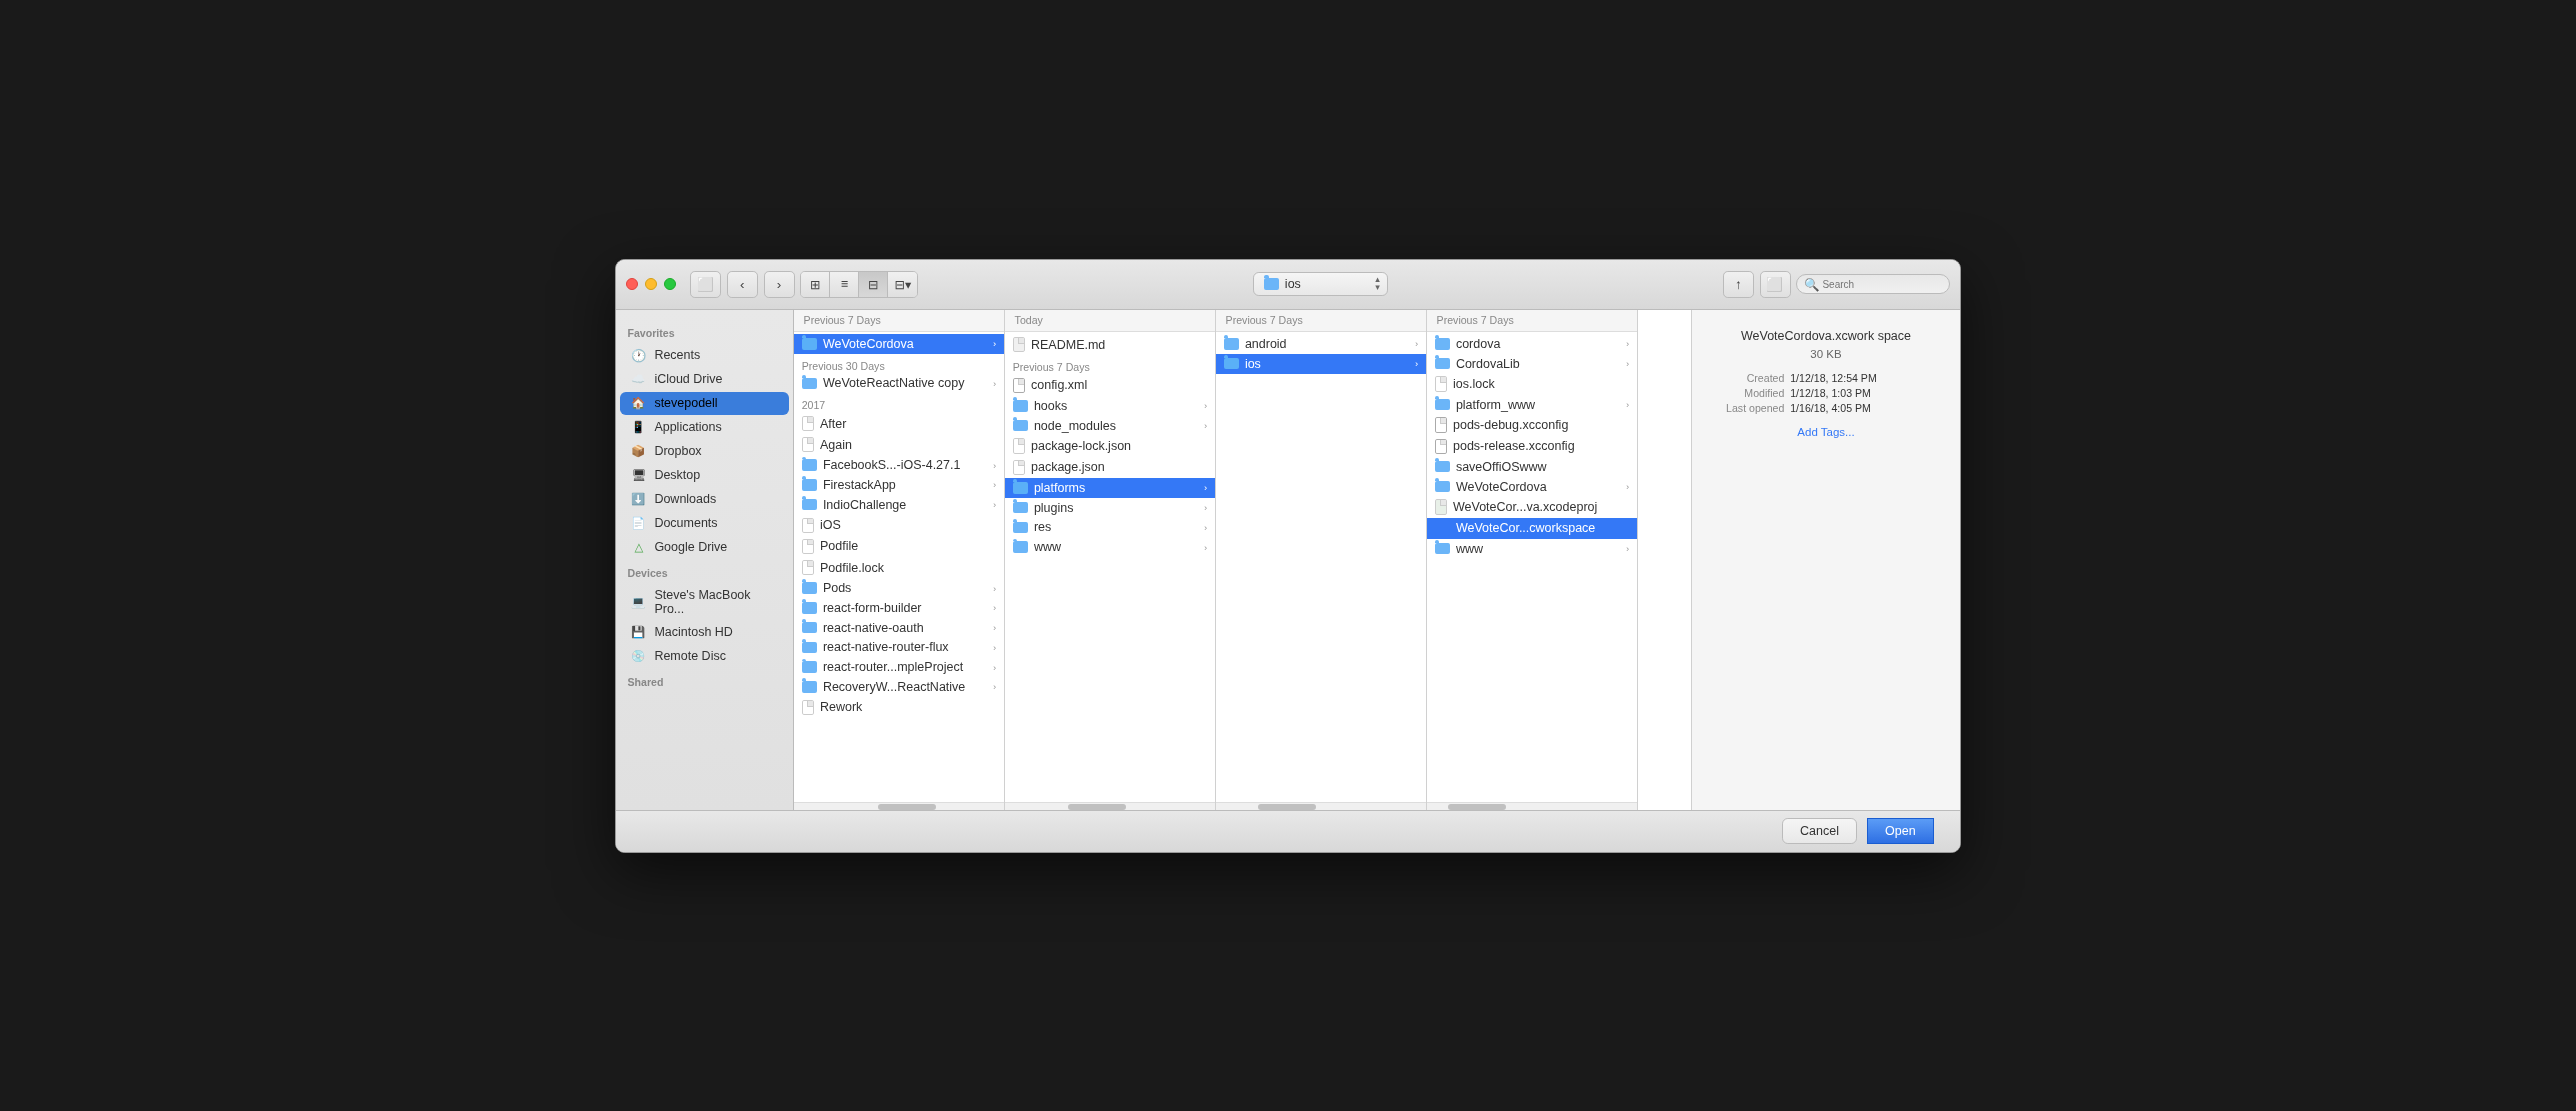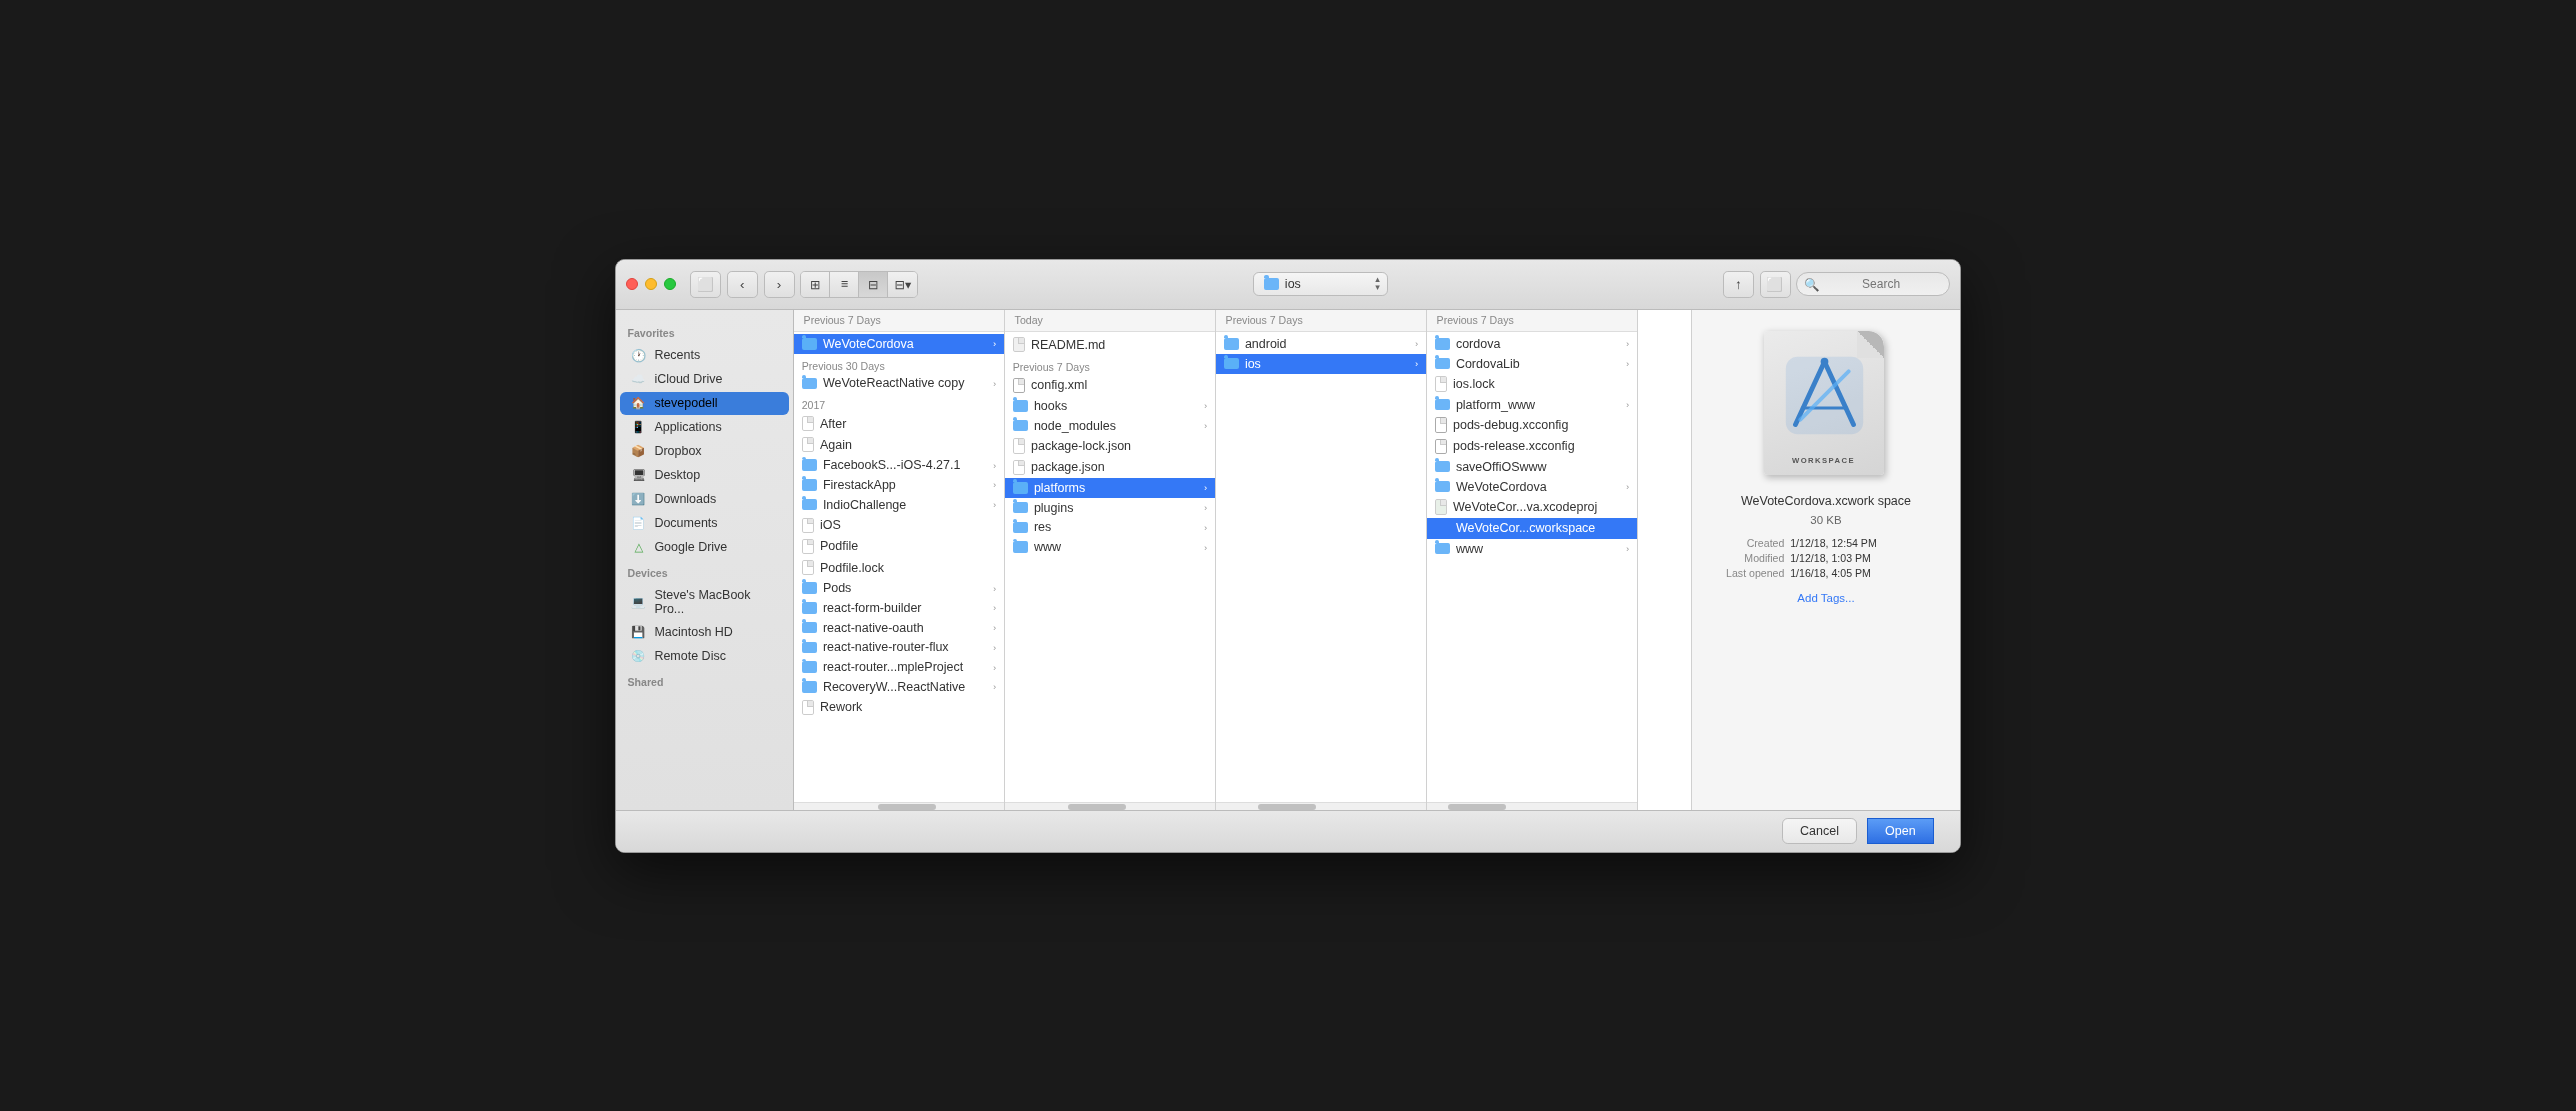--- a/index.html
+++ b/index.html
@@ -135,25 +135,24 @@
       position: absolute;
       left: 7.7px;
       color: #888;
       font-size: 12.5px;
     }
     .search-input {
       background: linear-gradient(to bottom, #e8e8e8, #f0f0f0);
       border: 1px solid #bbb;
       border-radius: 13.5px;
       padding: 3.8px 9.6px 3.8px 25px;
-      font-size: 12px;
+      font-size: 10px;
       color: #333;
       width: 154px;
       outline: none;
-      text-align: center;
     }
     .main-content {
       display: flex;
       height: 500px;
     }
     .sidebar {
       width: 178px;
       background: linear-gradient(to bottom, #e8e8e8, #e0e0e0);
       border-right: 1px solid #bbb;
       padding: 9.6px 0;
@@ -730,59 +729,20 @@
           </div>
         </div>
         <div class="col-scrollbar">
           <div class="col-scrollbar-thumb" style="left:10%;"></div>
         </div>
       </div>
 
     </div>
 
     <div class="preview-pane">
-      <div class="preview-icon-wrapper">
-
-        <div style="position:relative;width:125px;height:149px;">
-          <div style="
-            width:120px;height:144px;
-            background:linear-gradient(160deg,#ebebeb,#d5d5d5);
-            border-radius:3.8px 15.4px 3.8px 3.8px;
-            box-shadow:1.9px 2.9px 7.7px rgba(0,0,0,0.25);
-            position:absolute;top:0;left:0;
-            overflow:hidden;
-          ">
-
-            <div style="
-              position:absolute;top:0;right:0;
-              width:27px;height:27px;
-              background:linear-gradient(225deg,#b8b8b8 50%,#e0e0e0 50%);
-              border-radius:0 15.4px 0 0;
-            "></div>
-
-            <svg viewBox="0 0 90 90" width="87" height="87" style="position:absolute;top:21px;left:17.3px;">
-
-              <rect x="5" y="5" width="80" height="80" rx="12" fill="#4a90d9" opacity="0.15"></rect>
-
-              <line x1="45" y1="10" x2="15" y2="75" stroke="#3a80c9" stroke-width="5" stroke-linecap="round"></line>
-              <line x1="45" y1="10" x2="75" y2="75" stroke="#3a80c9" stroke-width="5" stroke-linecap="round"></line>
-              <line x1="22" y1="58" x2="68" y2="58" stroke="#3a80c9" stroke-width="3" stroke-linecap="round"></line>
-
-              <line x1="20" y1="70" x2="70" y2="20" stroke="#5ab0f7" stroke-width="4" stroke-linecap="round" opacity="0.7"></line>
-              <circle cx="45" cy="10" r="4" fill="#3a80c9"></circle>
-            </svg>
-
-            <div style="
-              position:absolute;bottom:9.6px;left:50%;transform:translateX(-50%);
-              font-size:7.7px;font-weight:700;color:#555;letter-spacing:1.4px;
-              white-space:nowrap;
-            ">WORKSPACE</div>
-          </div>
-        </div>
-      </div>
       <div class="preview-filename">WeVoteCordova.xcwork space</div>
       <div class="preview-filesize">30 KB</div>
       <div class="preview-meta">
         <div class="preview-meta-row">
           <span class="preview-meta-label">Created</span>
           <span class="preview-meta-val">1/12/18, 12:54 PM</span>
         </div>
         <div class="preview-meta-row">
           <span class="preview-meta-label">Modified</span>
           <span class="preview-meta-val">1/12/18, 1:03 PM</span>

